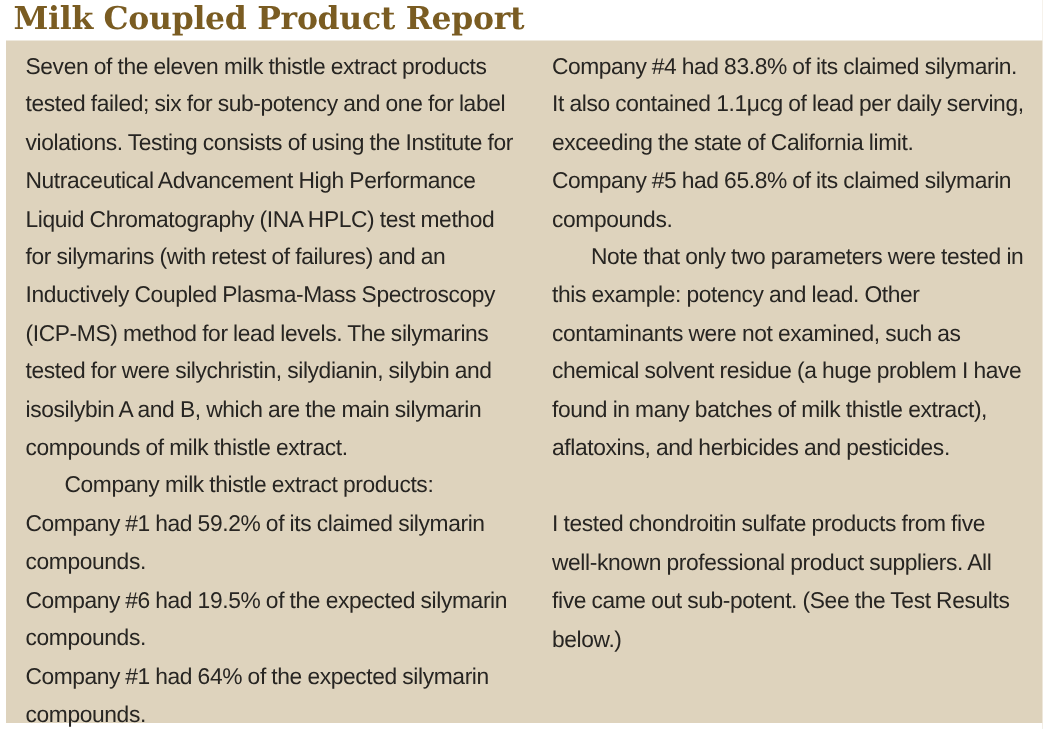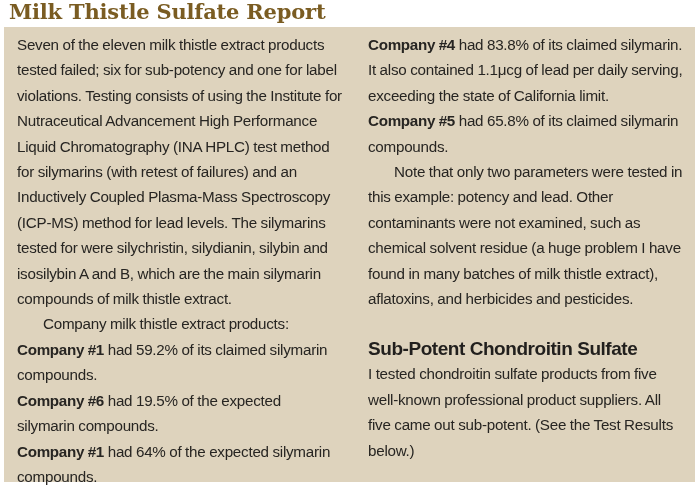--- a/index.html
+++ b/index.html
@@ -79,21 +79,21 @@
     line-height: 25.4px;
     color: #272522;
     letter-spacing: -0.25px;
     word-spacing: -0.3px;
     text-align: left;
   }
   .para.indent {
     text-indent: 26px;
   }
   .para b {
-    font-weight: bold;
+    font-weight: normal;
     letter-spacing: -0.3px;
   }
   .subhead {
     margin: 0;
     font-family: "Liberation Sans", sans-serif;
     font-weight: bold;
     font-size: 19px;
     line-height: 24px;
     color: #211f1d;
     letter-spacing: -0.45px;
@@ -102,21 +102,21 @@
   .gap-before-subhead {
     height: 26px;
   }
 </style>
 </head>
 <body>
 
 <div class="report">
 
   <div class="title-bar">
-    <h1 class="report-title">Milk Thistle Sulfate Report</h1>
+    <h1 class="report-title">Milk Coupled Product Report</h1>
   </div>
 
   <div class="body-panel">
     <div class="columns">
 
       <div class="col col-left">
 
         <p class="para">Seven of the eleven milk thistle extract products tested failed; six for sub-potency and one for label violations. Testing consists of using the Institute for Nutraceutical Advancement High Performance Liquid Chromatography (INA HPLC) test method for silymarins (with retest of failures) and an Inductively Coupled Plasma-Mass Spectroscopy (ICP-MS) method for lead levels. The silymarins tested for were silychristin, silydianin, silybin and isosilybin A and B, which are the main silymarin compounds of milk thistle extract.</p>
 
         <p class="para indent">Company milk thistle extract products:</p>
@@ -133,21 +133,20 @@
 
         <p class="para"><b>Company #4</b><span> had 83.8% of its claimed silymarin. It also contained 1.1μcg of lead per daily serving, exceeding the state of California limit.</span></p>
 
         <p class="para"><b>Company #5</b><span> had 65.8% of its claimed silymarin compounds.</span></p>
 
 
         <p class="para indent">Note that only two parameters were tested in this example: potency and lead. Other contaminants were not examined, such as chemical solvent residue (a huge problem I have found in many batches of milk thistle extract), aflatoxins, and herbicides and pesticides.</p>
 
         <div class="gap-before-subhead"></div>
 
-        <h2 class="subhead">Sub-Potent Chondroitin Sulfate</h2>
 
         <p class="para">I tested chondroitin sulfate products from five well-known professional product suppliers. All five came out sub-potent. (See the Test Results below.)</p>
 
       </div>
 
     </div>
   </div>
 
 </div>
 

